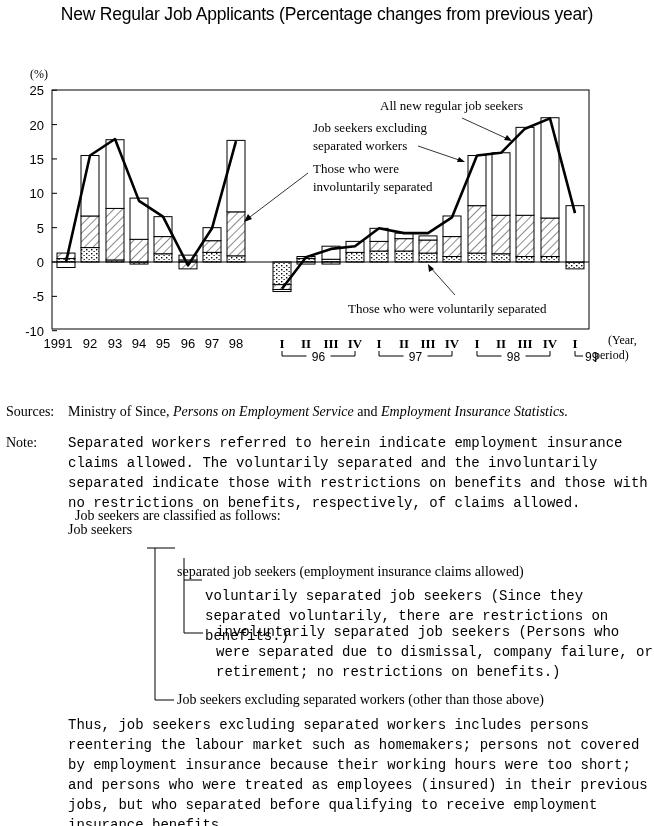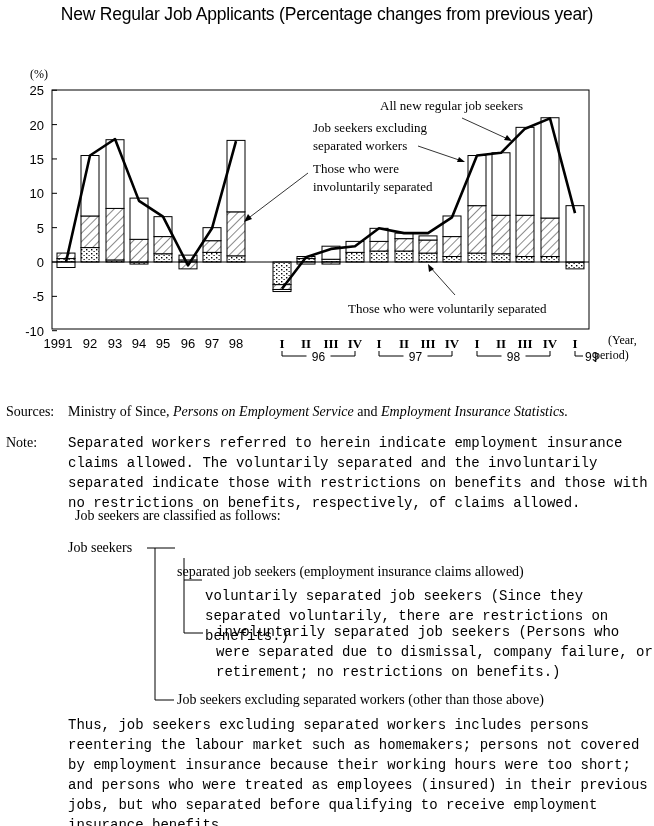--- a/index.html
+++ b/index.html
@@ -225,21 +225,21 @@
 </svg>
 
 <div class="notes">
   <div class="abs" style="left:6px; top:402px;text-align:center;">Sources:</div>
   <div class="abs" style="left:68px; top:402px;">
     <span>Ministry of Since, </span><i>Persons on Employment Service</i><span> and </span><i>Employment Insurance Statistics.</i>
   </div>
   <div class="abs" style="left:6px; top:433px;">Note:</div>
   <div class="abs wrap" style="left:68px; top:433px; width:580px; line-height:20px;">Separated workers referred to herein indicate employment insurance claims allowed. The voluntarily separated and the involuntarily separated indicate those with restrictions on benefits and those with no restrictions on benefits, respectively, of claims allowed.</div>
   <div class="abs" style="left:75px; top:506px;">Job seekers are classified as follows:</div>
-  <div class="abs" style="left:68px; top:538px;">Job seekers</div>
+  <div class="abs" style="left:68px; top:520px;">Job seekers</div>
   <div class="abs" style="left:177px; top:538px;margin-top:24px;">separated job seekers (employment insurance claims allowed)</div>
   <div class="abs wrap" style="left:205px; top:570px; width:440px; line-height:20px;margin-top:16px;">voluntarily separated job seekers (Since they separated voluntarily, there are restrictions on benefits.)</div>
   <div class="abs wrap" style="left:216px; top:622px; width:445px; line-height:20px;">involuntarily separated job seekers (Persons who were separated due to dismissal, company failure, or retirement; no restrictions on benefits.)</div>
   <div class="abs" style="left:177px; top:690px;text-align:right;">Job seekers excluding separated workers (other than those above)</div>
   <div class="abs wrap" style="left:68px; top:715px; width:585px; line-height:20px;">Thus, job seekers excluding separated workers includes persons reentering the labour market such as homemakers; persons not covered by employment insurance because their working hours were too short; and persons who were treated as employees (insured) in their previous jobs, but who separated before qualifying to receive employment insurance benefits.</div>
   <svg class="abs" style="left:0; top:0;" width="654" height="826">
     <line x1="147" y1="548" x2="175" y2="548" stroke="#000" stroke-width="1"></line>
     <line x1="155" y1="548" x2="155" y2="700" stroke="#000" stroke-width="1"></line>
     <line x1="155" y1="700" x2="174" y2="700" stroke="#000" stroke-width="1"></line>
     <line x1="184" y1="558" x2="184" y2="633" stroke="#000" stroke-width="1"></line>

